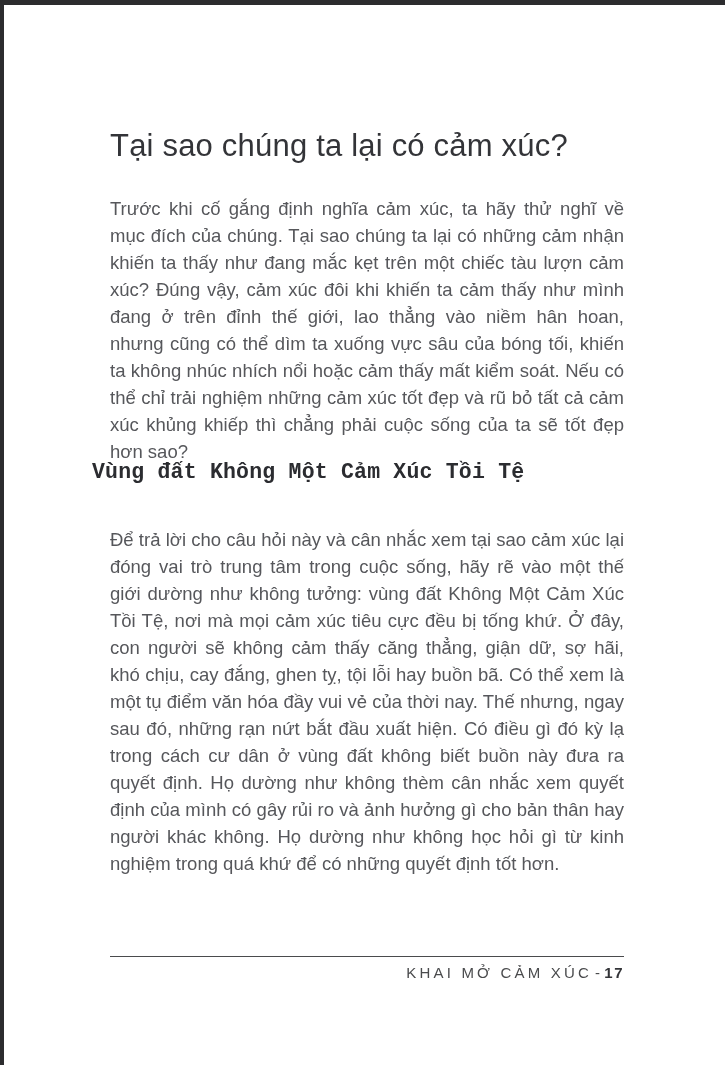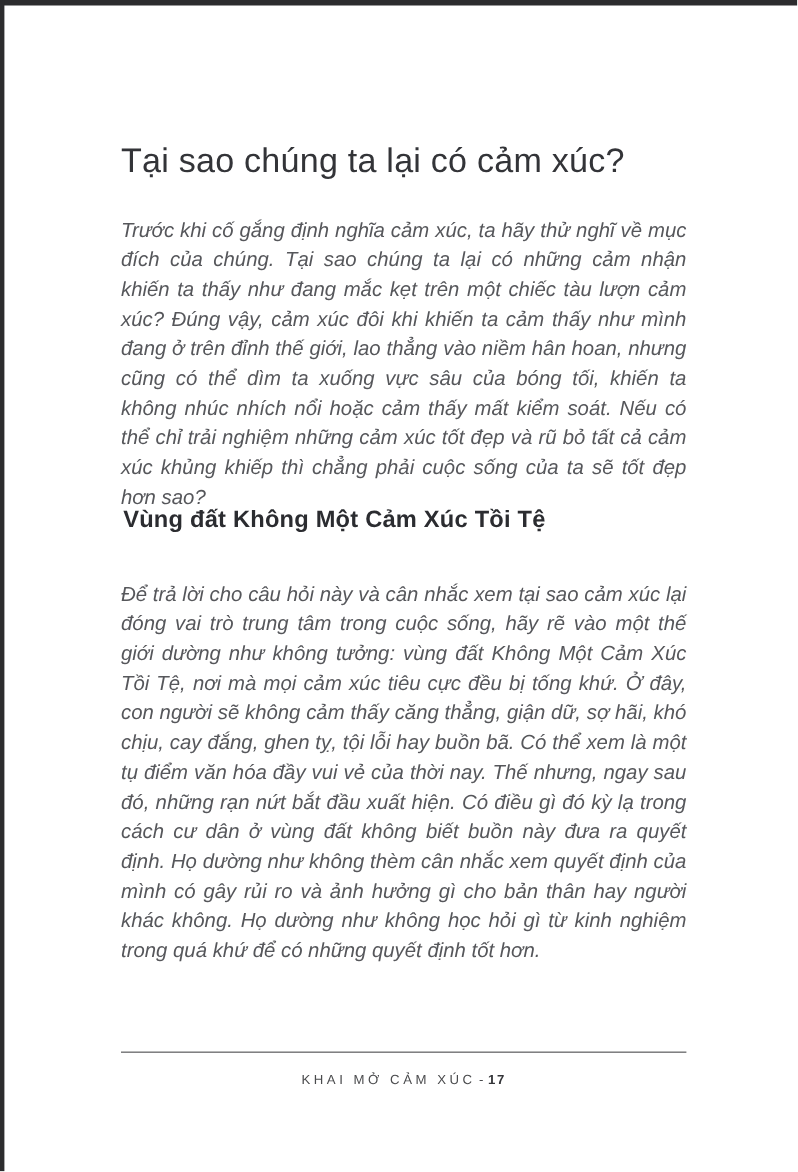--- a/index.html
+++ b/index.html
@@ -40,49 +40,49 @@
   .para {
     position: absolute;
     left: 110px;
     width: 514px;
     margin: 0;
     font-size: 18.5px;
     line-height: 27px;
     text-align: justify;
     color: var(--body-text, #56575b);
     hyphens: none;
-    font-style: italic;
   }
   .p1 { top: 195px; }
   .p2 { top: 526px; }
   .p3 { top: 880px; text-align-last: justify; }
   .heading {
     position: absolute;
-    top: 460px; left: 112px;
+    top: 460px; left: 92px;
     width: 514px;
     margin: 0;
     font-size: 21.5px;
     font-weight: 700;
     letter-spacing: 0.2px;
     color: var(--heading-text, #2b2c30);
+    font-family: Liberation Mono, monospace;
   }
   .footer {
     position: absolute;
     top: 956px; left: 110px;
     width: 514px;
   }
   .rule {
     border-top: 1.5px solid var(--footer-text, #4a4b4d);
     width: 100%;
     height: 0;
   }
   .footer-text {
-    margin-top: 17px;
-    text-align: center;
-    font-size: 12px;
+    margin-top: 7px;
+    text-align: right;
+    font-size: 15px;
     letter-spacing: 3.2px;
     color: var(--footer-text, #4a4b4d);
     white-space: nowrap;
   }
   .footer-text .sep { margin: 0 1px 0 3px; }
   .footer-text .pagenum {
     font-weight: 700;
     color: var(--title-text, #2c2d2f);
     letter-spacing: 1.5px;
   }

